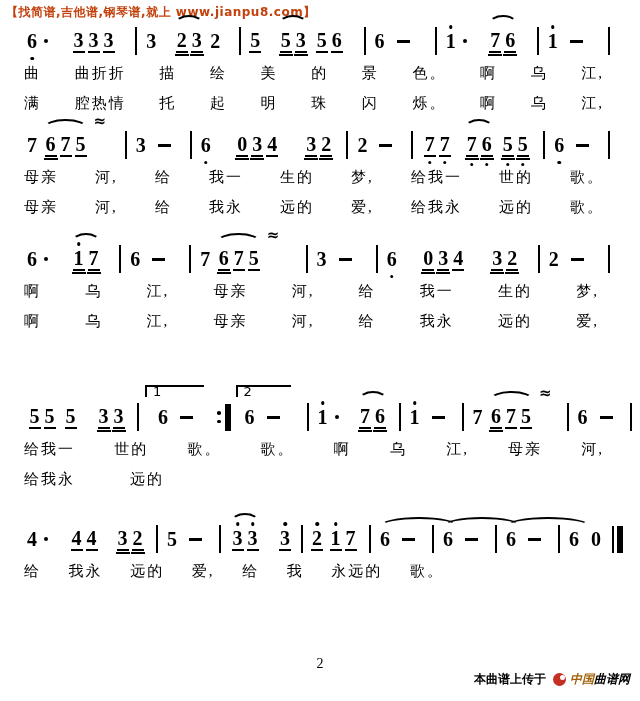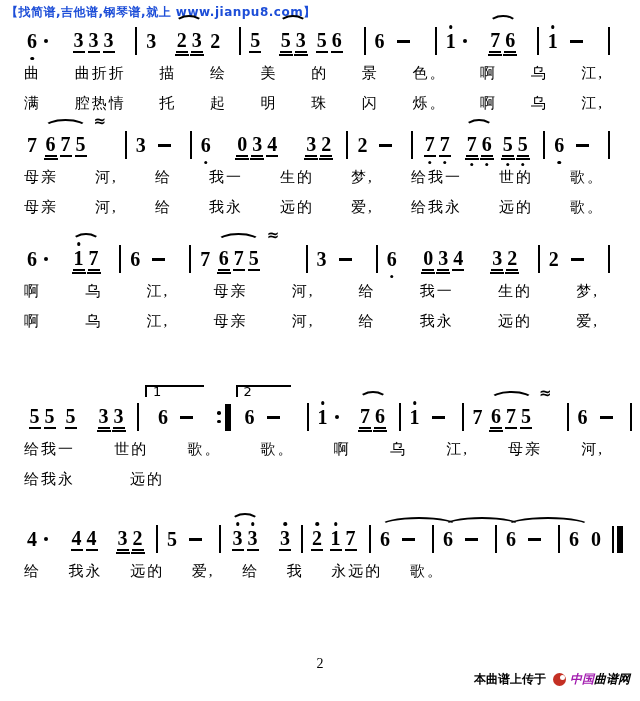--- a/index.html
+++ b/index.html
@@ -50,21 +50,21 @@
       font:bold 12px "DejaVu Sans",sans-serif;}
   .logo{position:relative;width:13px;height:13px;border-radius:50%;margin:0 4px 0 7px;display:inline-block;}
   .logo::after{content:"";position:absolute;right:1px;top:2px;width:5px;height:5px;border-radius:50%;background:#fff;}
   .site-dark{font-style:italic;letter-spacing:0;}
   .site-red{font-style:italic;letter-spacing:0;}
 </style>
 </head>
 <body>
 
 <div id="page">
-  <div class="hdr" style="color: #1d4ed8;">【找简谱,吉他谱,钢琴谱,就上 www.jianpu8.com】</div>
+  <div class="hdr" style="color: #c2410c;">【找简谱,吉他谱,钢琴谱,就上 www.jianpu8.com】</div>
 
   <div id="score">
       <div class="system" style="top: 14px;">
         <span class="notes">
           <span class="nt">6<span class="od lo"></span></span>
           <span class="ndot"></span>
           <span class="gapc" style="width: 16px;"></span>
           <span class="grp">
             <span class="nt u1">3</span>
             <span class="nt u1">3</span>
@@ -444,16 +444,16 @@
           <span class="syl">歌。</span>
         </span>
       </div>
     </div>
 
   <div class="pagenum">2</div>
 
   <div class="footer-right">
     <span>本曲谱上传于</span>
     <span class="logo" style="background: rgb(196, 48, 36);"></span>
-    <span class="site-dark" style="color: #a21caf;">中国</span>
+    <span class="site-dark" style="color: #a16207;">中国</span>
     <span class="site-red" style="color: #000000;">曲谱网</span>
   </div>
 </div>
 
 </body></html>

